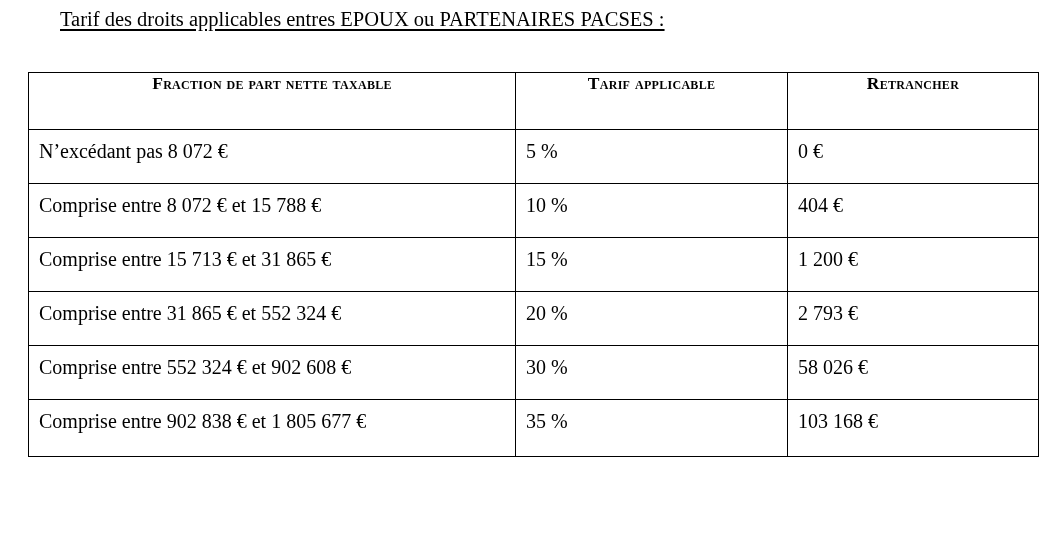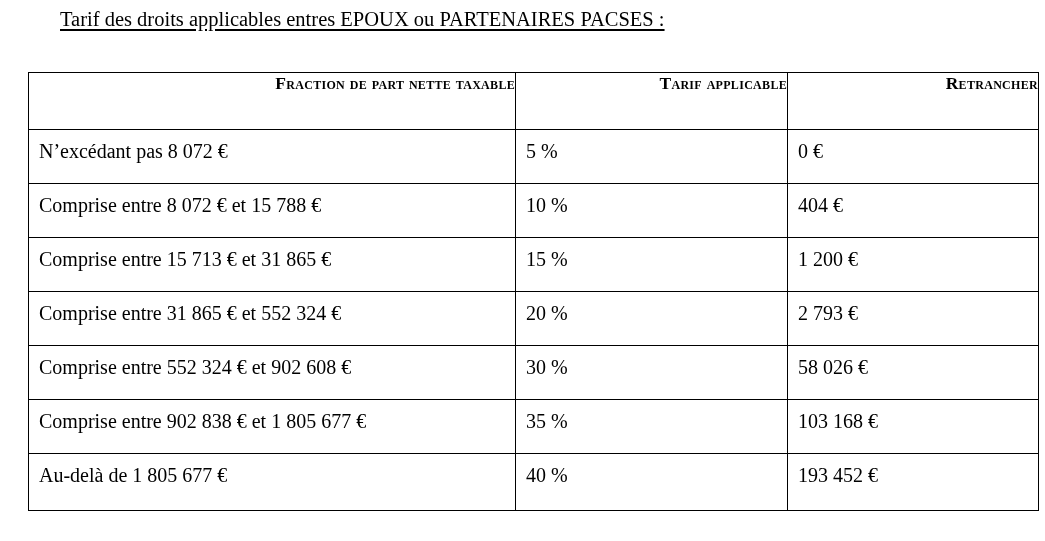--- a/index.html
+++ b/index.html
@@ -41,21 +41,21 @@
   }
   table.tarif-table td,
   table.tarif-table th {
     border: 1px solid #000000;
     padding: 0;
     vertical-align: top;
     font-weight: normal;
   }
   thead th {
     height: 56px;
-    text-align: right;
+    text-align: center;
     vertical-align: middle;
   }
   .hdr-text {
     font-size: 17.5px;
     font-variant: small-caps;
     letter-spacing: 0.3px;
     font-weight: bold;
     display: inline-block;
   }
   tbody td {
@@ -161,27 +161,16 @@
         <td>
             <span class="cell-text">Comprise entre 902 838 € et 1 805 677 €</span>
           </td>
         <td>
             <span class="cell-text">35 %</span>
           </td>
         <td>
             <span class="cell-text">103 168 €</span>
           </td>
       </tr>
-      <tr>
-        <td>
-            <span class="cell-text">Au-delà de 1 805 677 €</span>
-          </td>
-        <td>
-            <span class="cell-text">40 %</span>
-          </td>
-        <td>
-            <span class="cell-text">193 452 €</span>
-          </td>
-      </tr>
     </tbody>
   </table>
 
 </div>
 
 </body></html>

